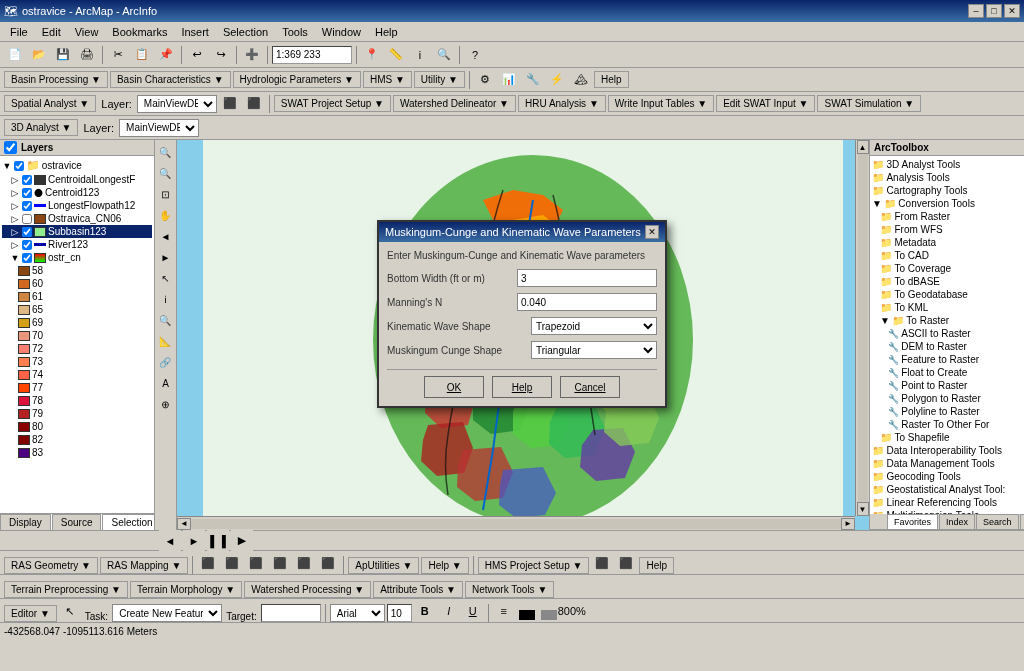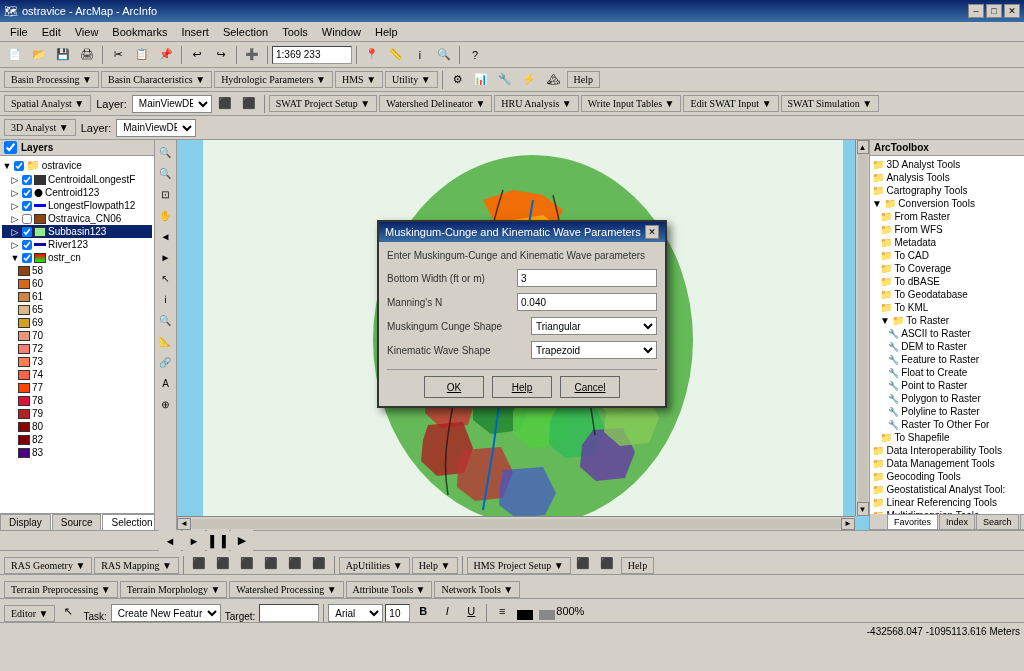--- a/index.html
+++ b/index.html
@@ -75,21 +75,21 @@
       align-items: center;
       padding: 0 4px;
       gap: 2px;
       font-size: 10px;
       flex-wrap: nowrap;
       overflow: hidden;
     }
     .toolbar2-btn {
       padding: 2px 6px; background: #d4d0c8;
       border: 1px solid #999; cursor: pointer; white-space: nowrap;
-      font-size: 10px; display: flex; align-items: center; gap: 2px; font-family: Liberation Serif, serif;
+      font-size: 10px; display: flex; align-items: center; gap: 2px;
     }
 
     
     .left-panel {
       width: 155px;
       background: white;
       border-right: 1px solid #999;
       display: flex;
       flex-direction: column;
       overflow: hidden;
@@ -169,21 +169,20 @@
 
     
     .status-bar {
       height: 18px;
       background: #d4d0c8;
       border-top: 1px solid #999;
       display: flex;
       align-items: center;
       font-size: 10px;
       padding: 0 4px;
-      justify-content: flex-end;
     }
 
     
     .bottom-toolbar {
       height: 24px;
       background: #d4d0c8;
       border-top: 1px solid #999;
       display: flex;
       align-items: flex-end;
       padding: 0 4px;
@@ -586,32 +585,32 @@
 
           <div class="dialog-row">
             <span class="dialog-label">Bottom Width (ft or m)</span>
             <input class="dialog-input" value="3" style="">
           </div>
           <div class="dialog-row">
             <span class="dialog-label">Manning's N</span>
             <input class="dialog-input" value="0.040" style="">
           </div>
           <div class="dialog-row">
+            <span class="dialog-label">Kinematic Wave Shape</span>
+            <select class="dialog-select">
+              <option>Trapezoid</option>
+              <option>Triangular</option>
+              <option>Natural</option>
+            </select>
+          </div>
+          <div class="dialog-row">
             <span class="dialog-label">Muskingum Cunge Shape</span>
             <select class="dialog-select">
               <option>Triangular</option>
               <option>Trapezoidal</option>
-              <option>Natural</option>
-            </select>
-          </div>
-          <div class="dialog-row">
-            <span class="dialog-label">Kinematic Wave Shape</span>
-            <select class="dialog-select">
-              <option>Trapezoid</option>
-              <option>Triangular</option>
               <option>Natural</option>
             </select>
           </div>
 
           <div class="dialog-buttons">
             <button class="dialog-btn">OK</button>
             <button class="dialog-btn">Help</button>
             <button class="dialog-btn">Cancel</button>
           </div>
         </div>

